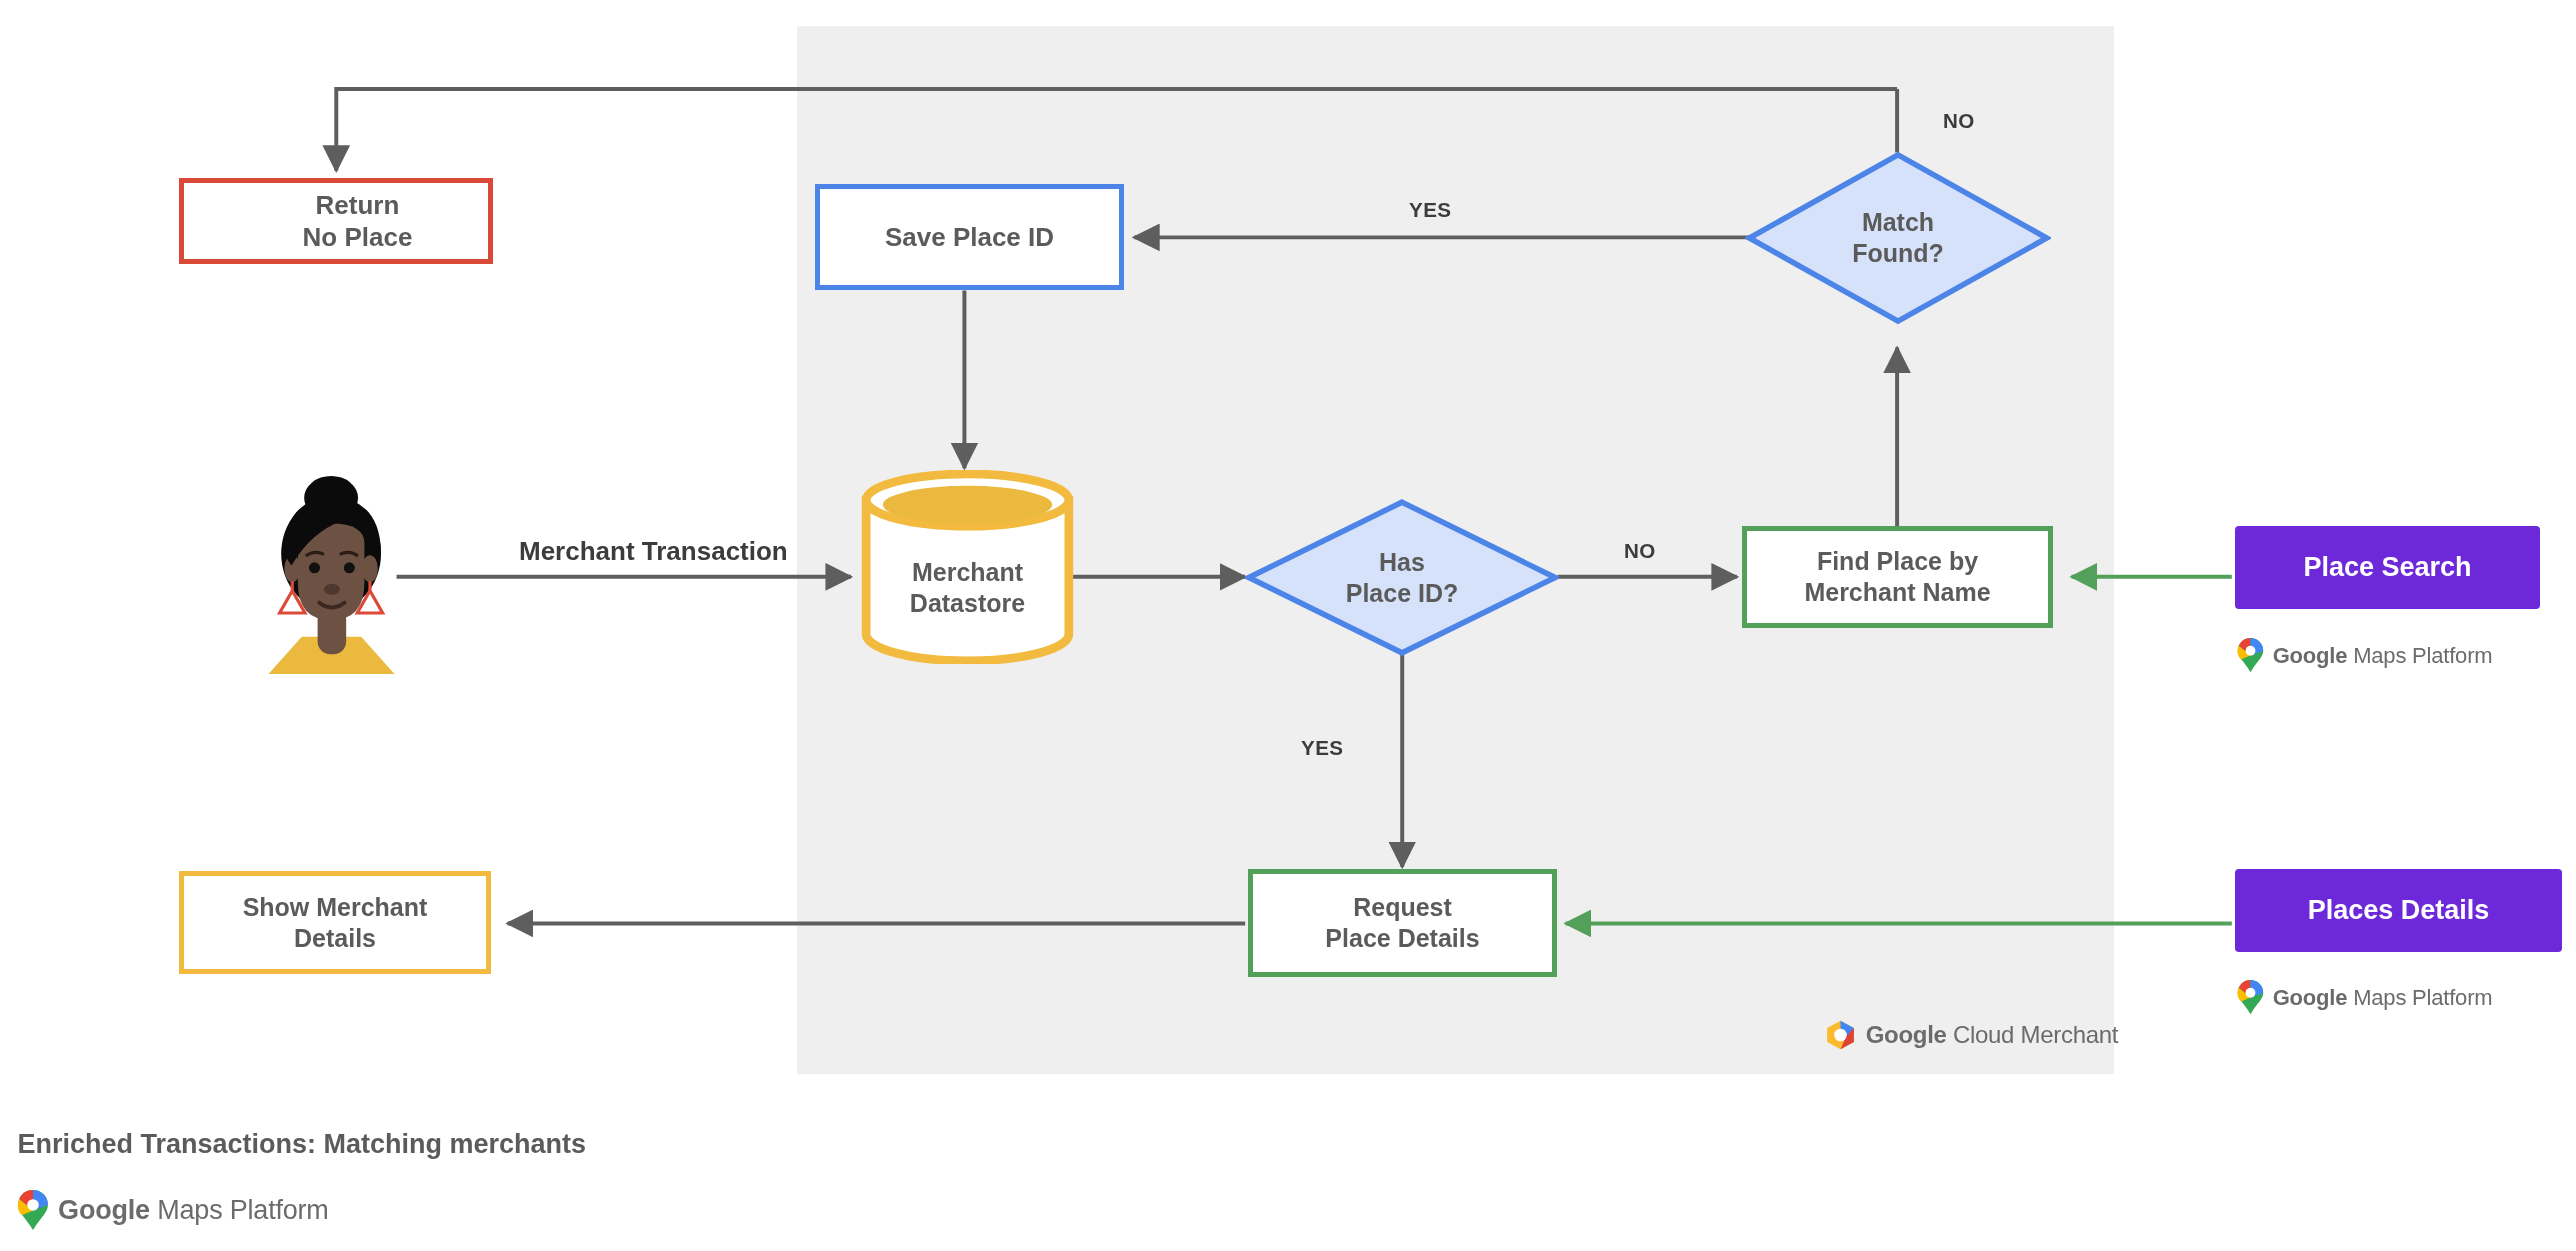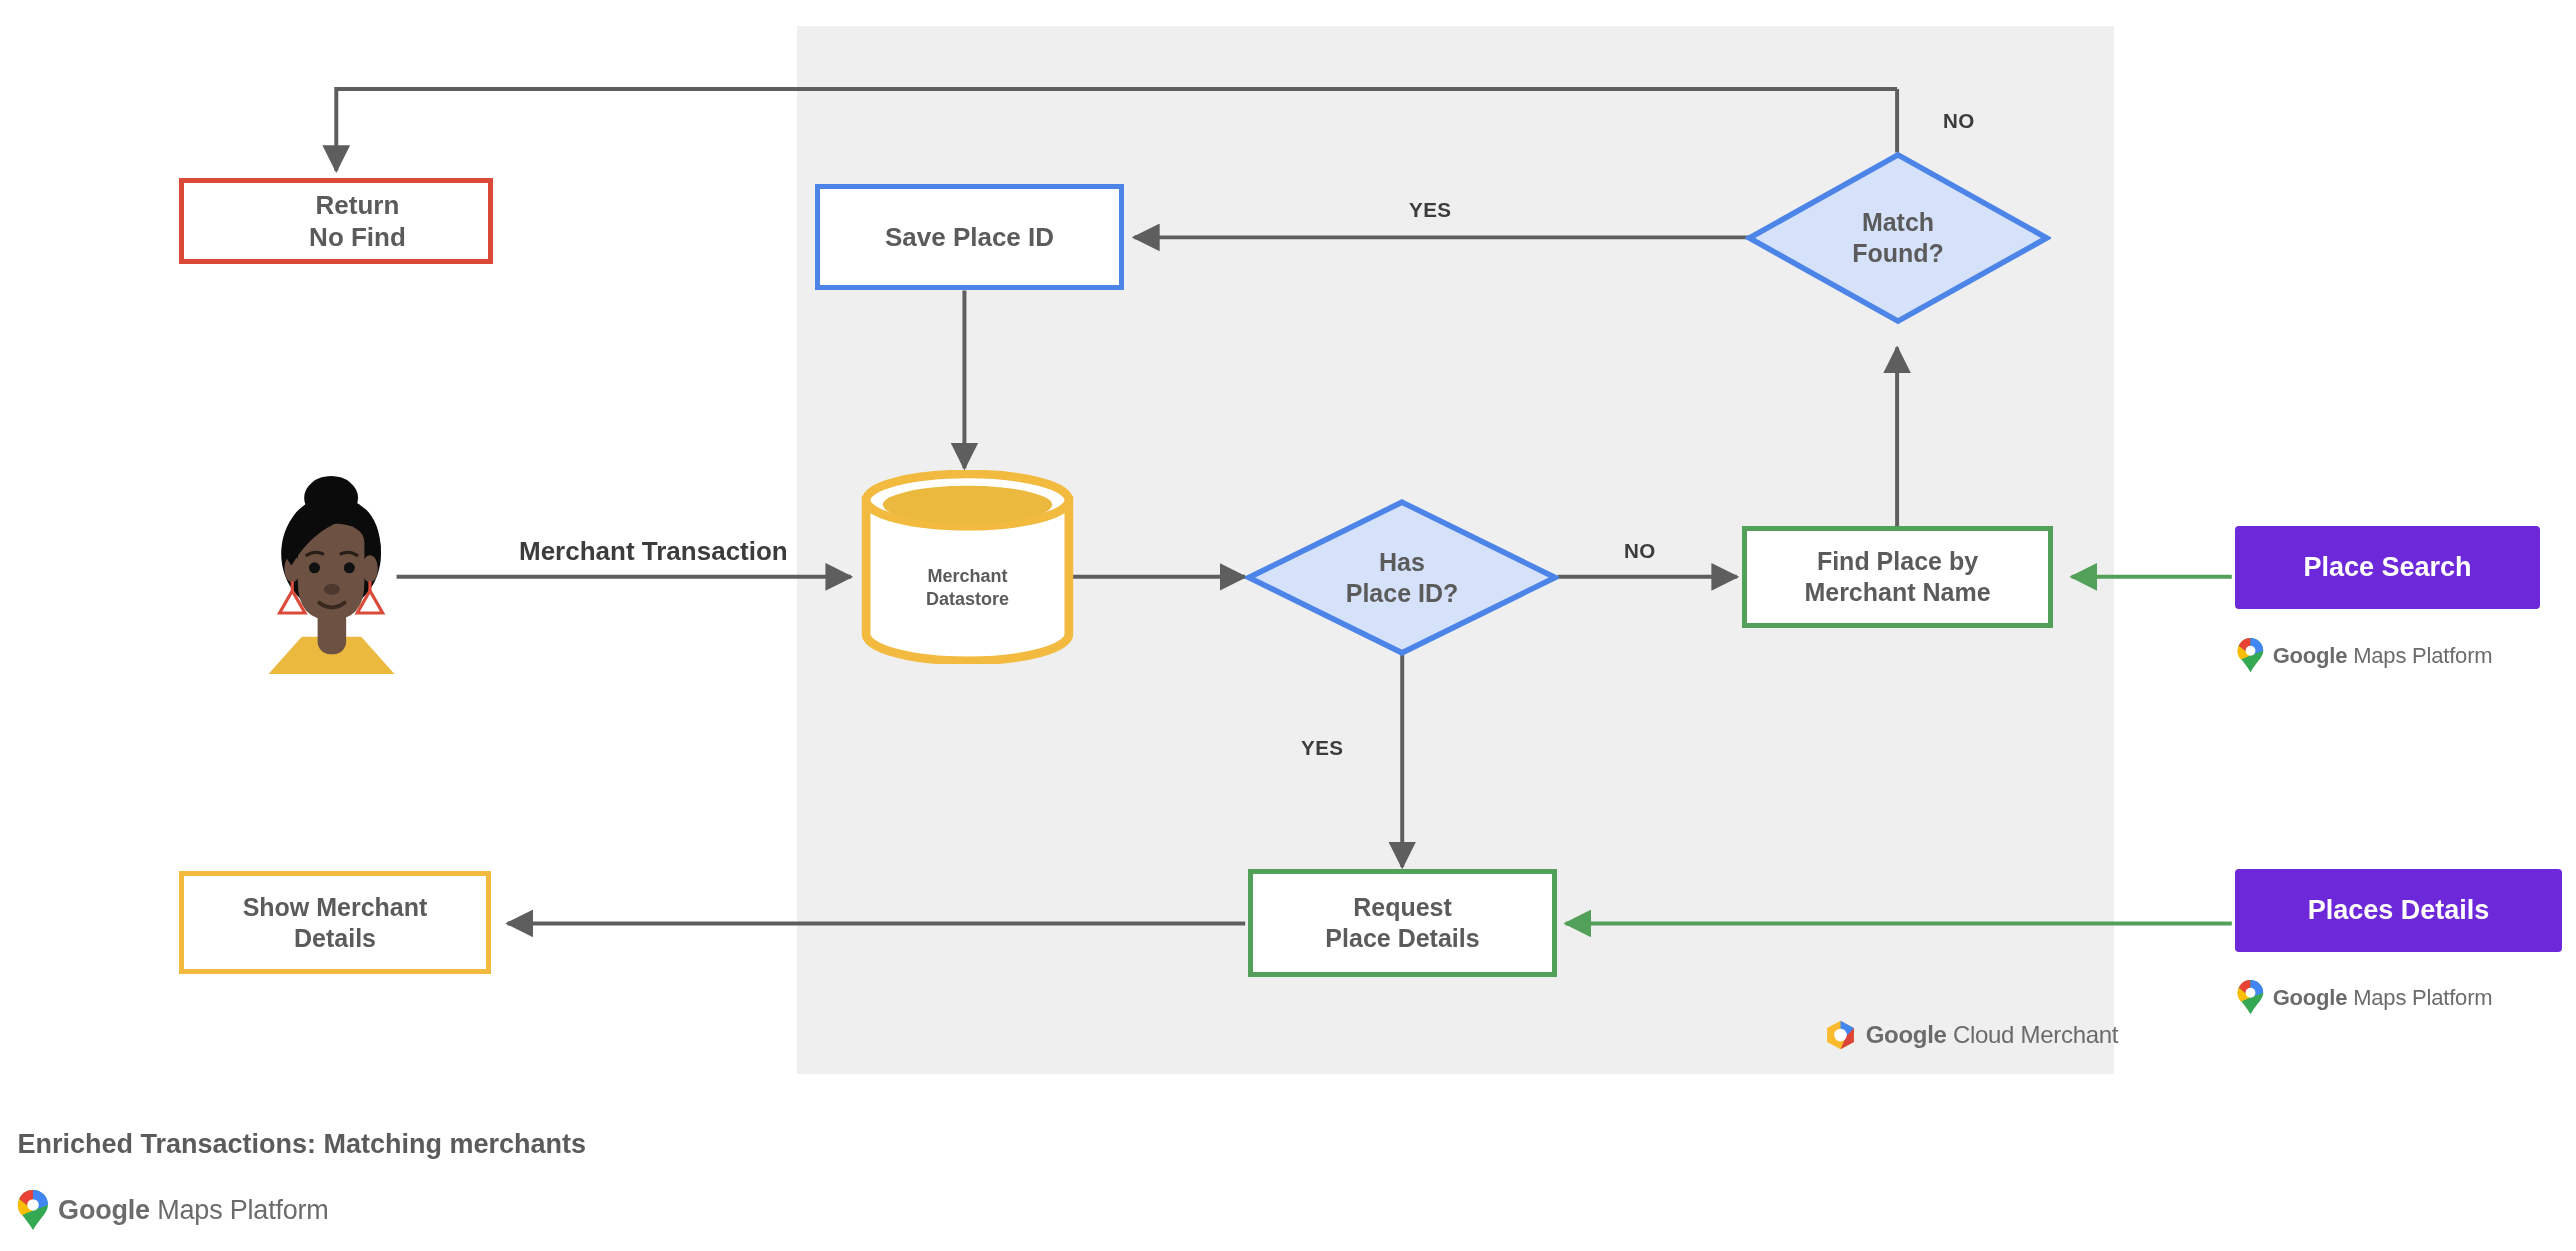--- a/index.html
+++ b/index.html
@@ -194,37 +194,37 @@
 
       <path d="M 2814 727 L 2612 727" marker-end="url(#arrowgreen)"></path>
 
       <path d="M 2814 1164 L 1974 1164" marker-end="url(#arrowgreen)"></path>
     </g>
   </svg>
 
   <div class="node box-outline box-red" style="left:179px; top:178px; width:314px; height:86px; font-size:26px;">
     <span class="lines">
       <span>Return</span>
-      <span>No Find</span>
+      <span>No Place</span>
     </span>
   </div>
 
   <div class="node box-outline box-blue" style="left:815px; top:184px; width:309px; height:106px; font-size:26px;">
     <span class="lines">
       <span>Save Place ID</span>
     </span>
   </div>
 
   <div class="cylinder" style="left:861px; top:470px; width:213px; height:194px;">
     <svg width="213" height="194" viewBox="0 0 268 245">
       <path d="M 6 38 L 6 207 A 128 34 0 0 0 262 207 L 262 38 Z" fill="#ffffff" stroke="#f2bb3f" stroke-width="11"></path>
       <ellipse cx="134" cy="38" rx="128" ry="33" fill="#ffffff" stroke="#f2bb3f" stroke-width="11"></ellipse>
       <ellipse cx="134" cy="44" rx="107" ry="24" fill="#eab93e"></ellipse>
     </svg>
-    <div class="clabel" style="font-size:18px;">
+    <div class="clabel" style="font-size:25px;">
       <span class="lines">
         <span>Merchant</span>
         <span>Datastore</span>
       </span>
     </div>
   </div>
 
   <div class="diamond" style="left:1245px; top:498px; width:314px; height:159px;">
     <svg width="314" height="159" viewBox="0 0 396 200">
       <polygon points="198,5 391,100 198,195 5,100" fill="#d6e2fa" stroke="#4c84e8" stroke-width="7"></polygon>

